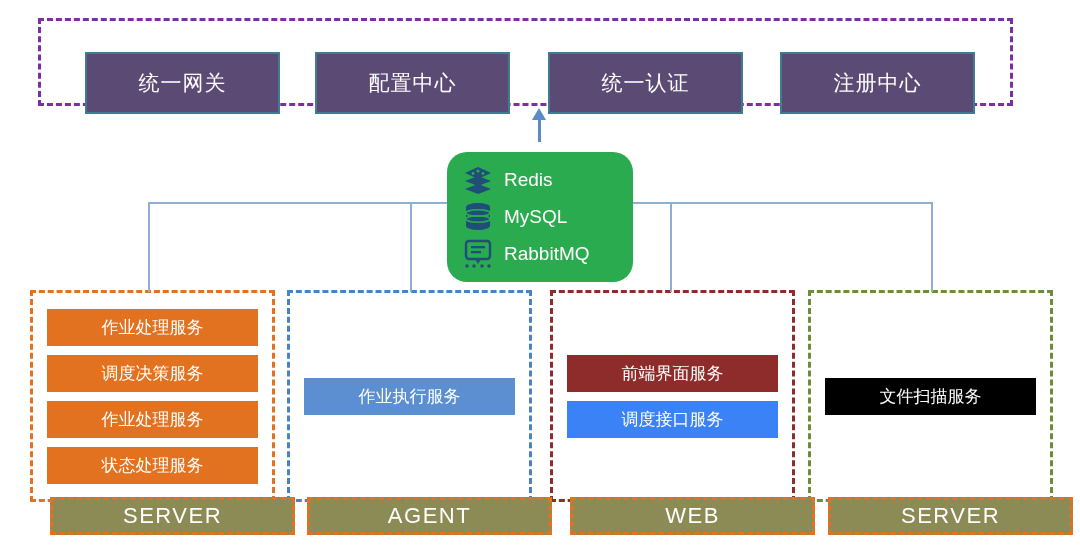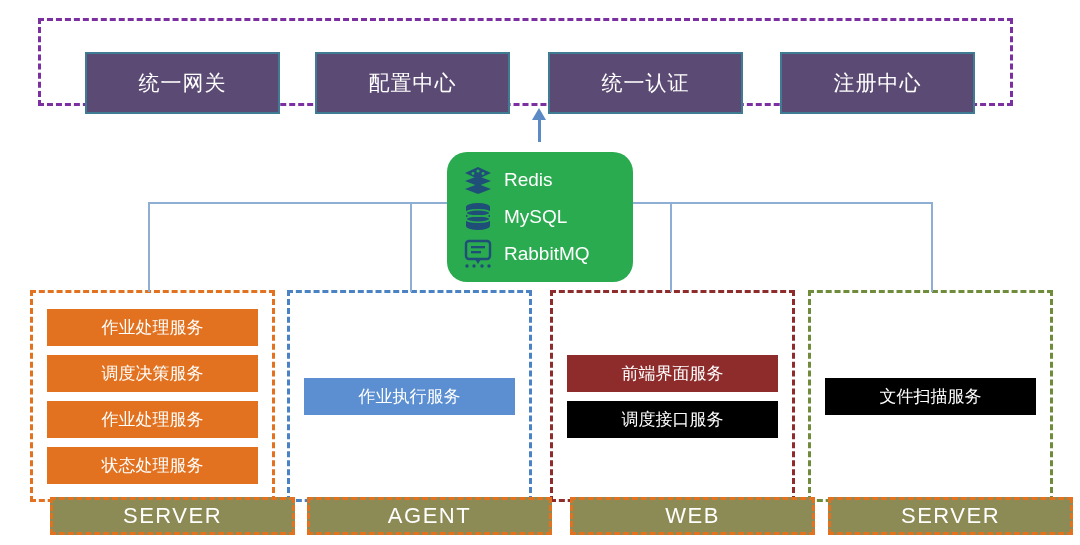--- a/index.html
+++ b/index.html
@@ -266,21 +266,21 @@
   </div>
   <div class="module-label" id="label-agent" style="left: 287px; background: rgb(140, 138, 85); border-color: rgb(226, 114, 31);">
     <span>AGENT</span>
   </div>
 
   <div class="module-zone" id="zone-web" style="left: 550px; border-color: rgb(142, 43, 43);">
     <div class="module-inner">
       <div class="service-box" style="background: rgb(142, 43, 43);">
         <span>前端界面服务</span>
       </div>
-      <div class="service-box" style="background: #000000;">
+      <div class="service-box" style="background: #3b82f6;">
         <span>调度接口服务</span>
       </div>
     </div>
   </div>
   <div class="module-label" id="label-web" style="left: 550px; background: rgb(140, 138, 85); border-color: rgb(226, 114, 31);">
     <span>WEB</span>
   </div>
 
   <div class="module-zone" id="zone-extend" style="left: 808px; border-color: rgb(111, 140, 58);">
     <div class="module-inner">

